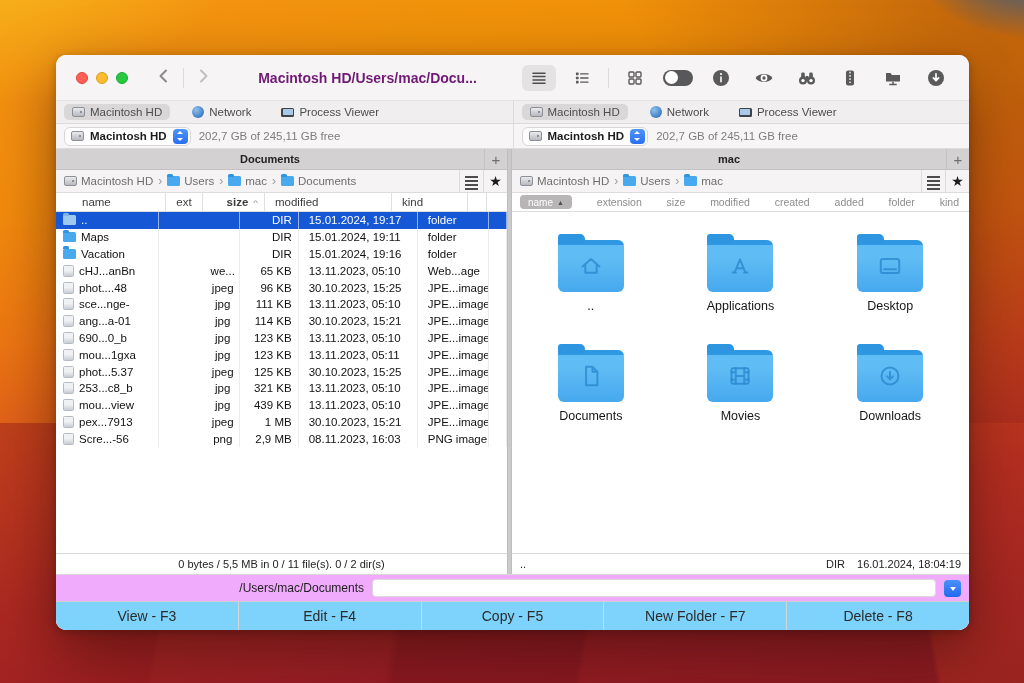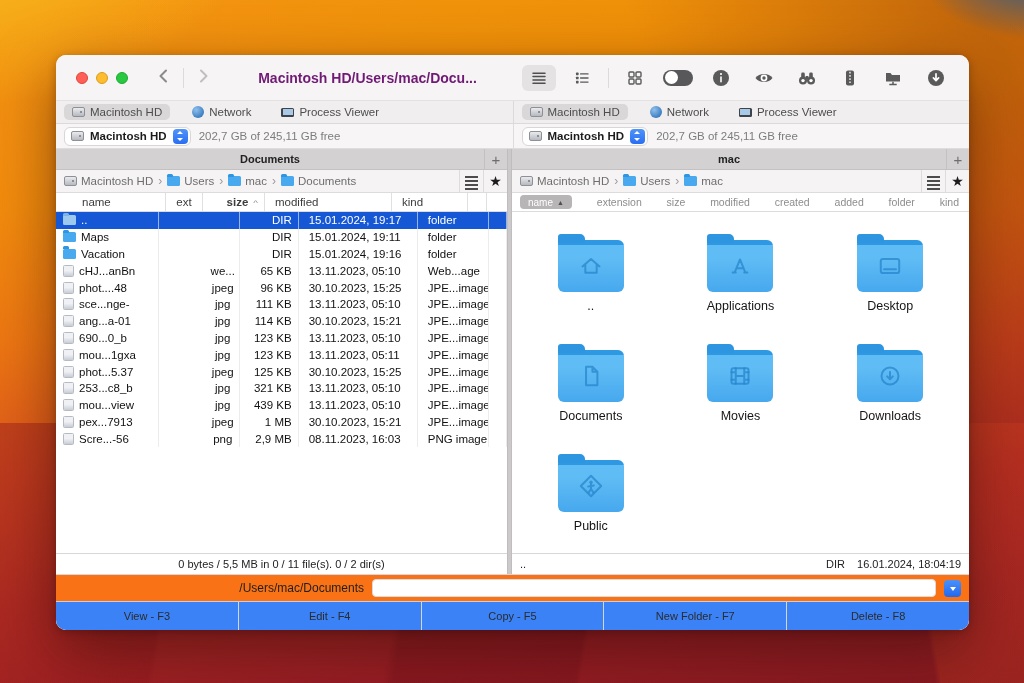--- a/index.html
+++ b/index.html
@@ -132,29 +132,29 @@
   .g { stroke:#2786cc; stroke-width:1.4; fill:none; stroke-linecap:round; stroke-linejoin:round; opacity:.75; }
   .gf { fill:#2786cc; stroke:none; opacity:.75; }
 
   
   .statusbar { height:21px; border-top:1px solid #d8d6d7; background:#fff; display:flex; align-items:center; font-size:11px; color:#222; flex:none; }
   .statusbar.centered { justify-content:center; }
   .statusbar .s-left { padding-left:8px; flex:1; }
   .statusbar .s-right { padding-right:8px; display:flex; gap:12px; }
 
   
-  .cmdrow { height:27px; background:#f97316; border-top:1px solid #d8d6d7; display:flex; align-items:center; padding:0 8px; gap:8px; flex:none; }
+  .cmdrow { height:27px; background:#f0abfc; border-top:1px solid #d8d6d7; display:flex; align-items:center; padding:0 8px; gap:8px; flex:none; }
   .cmdpath { width:300px; text-align:right; font-size:12px; color:#1e1e1e; white-space:nowrap; overflow:hidden; }
   .cmdinput { flex:1; height:18px; border:1px solid #dcdadb; border-radius:4px; background:#fff; font-size:11px; padding:0 5px; outline:none; font-family:"Liberation Sans",sans-serif; }
   .cmdbtn { width:17px; height:17px; border-radius:4px; background:linear-gradient(180deg,#4b91f8,#2268f0); display:flex; align-items:center; justify-content:center; flex:none; }
   .cmdbtn::after { content:""; border-left:3.6px solid transparent; border-right:3.6px solid transparent; border-top:4.2px solid #fff; margin-top:1px; }
 
   
   .fnrow { height:29px; background:#fbfafa; border-top:1px solid #cfcdce; display:flex; flex:none; }
-  .fnbtn { flex:1; display:flex; align-items:center; justify-content:center; font-size:11px; color:#2b2b2b; border-right:1px solid #d6d4d5; background:#3b82f6; }
+  .fnbtn { flex:1; display:flex; align-items:center; justify-content:center; font-size:14px; color:#2b2b2b; border-right:1px solid #d6d4d5; background:#7dd3fc; }
   .fnbtn:last-child { border-right:none; }
 </style>
 </head>
 <body>
 
 <div class="desktop">
   <div class="window">
 
     <div class="titlebar">
       <div class="traffic">
@@ -614,30 +614,20 @@
           </div>
           <div class="gitem">
             <div class="bigfolder">
                 <svg width="34" height="34" viewBox="0 0 24 24">
                   <circle class="g" cx="12" cy="12" r="6"></circle>
                   <path class="g" d="M12 9.2v5 M10 12.3 L12 14.4 L14 12.3"></path>
                 </svg>
               </div>
             <div class="glabel">Downloads</div>
           </div>
-          <div class="gitem">
-            <div class="bigfolder">
-                <svg width="34" height="34" viewBox="0 0 24 24">
-                  <path class="g" d="M12 4.8 L19.2 12 L12 19.2 L4.8 12 Z"></path>
-                  <circle class="gf" cx="12" cy="9.4" r="1.2"></circle>
-                  <path class="g" d="M12 10.8v3.2 M12 14 L10.4 16.6 M12 14 L13.6 16.6 M10 12.4 L14 11.6"></path>
-                </svg>
-              </div>
-            <div class="glabel">Public</div>
-          </div>
         </div>
 
         <div class="statusbar">
           <span class="s-left">..</span>
           <span class="s-right">
             <span>DIR</span>
             <span>16.01.2024, 18:04:19</span>
           </span>
         </div>
       </div>

